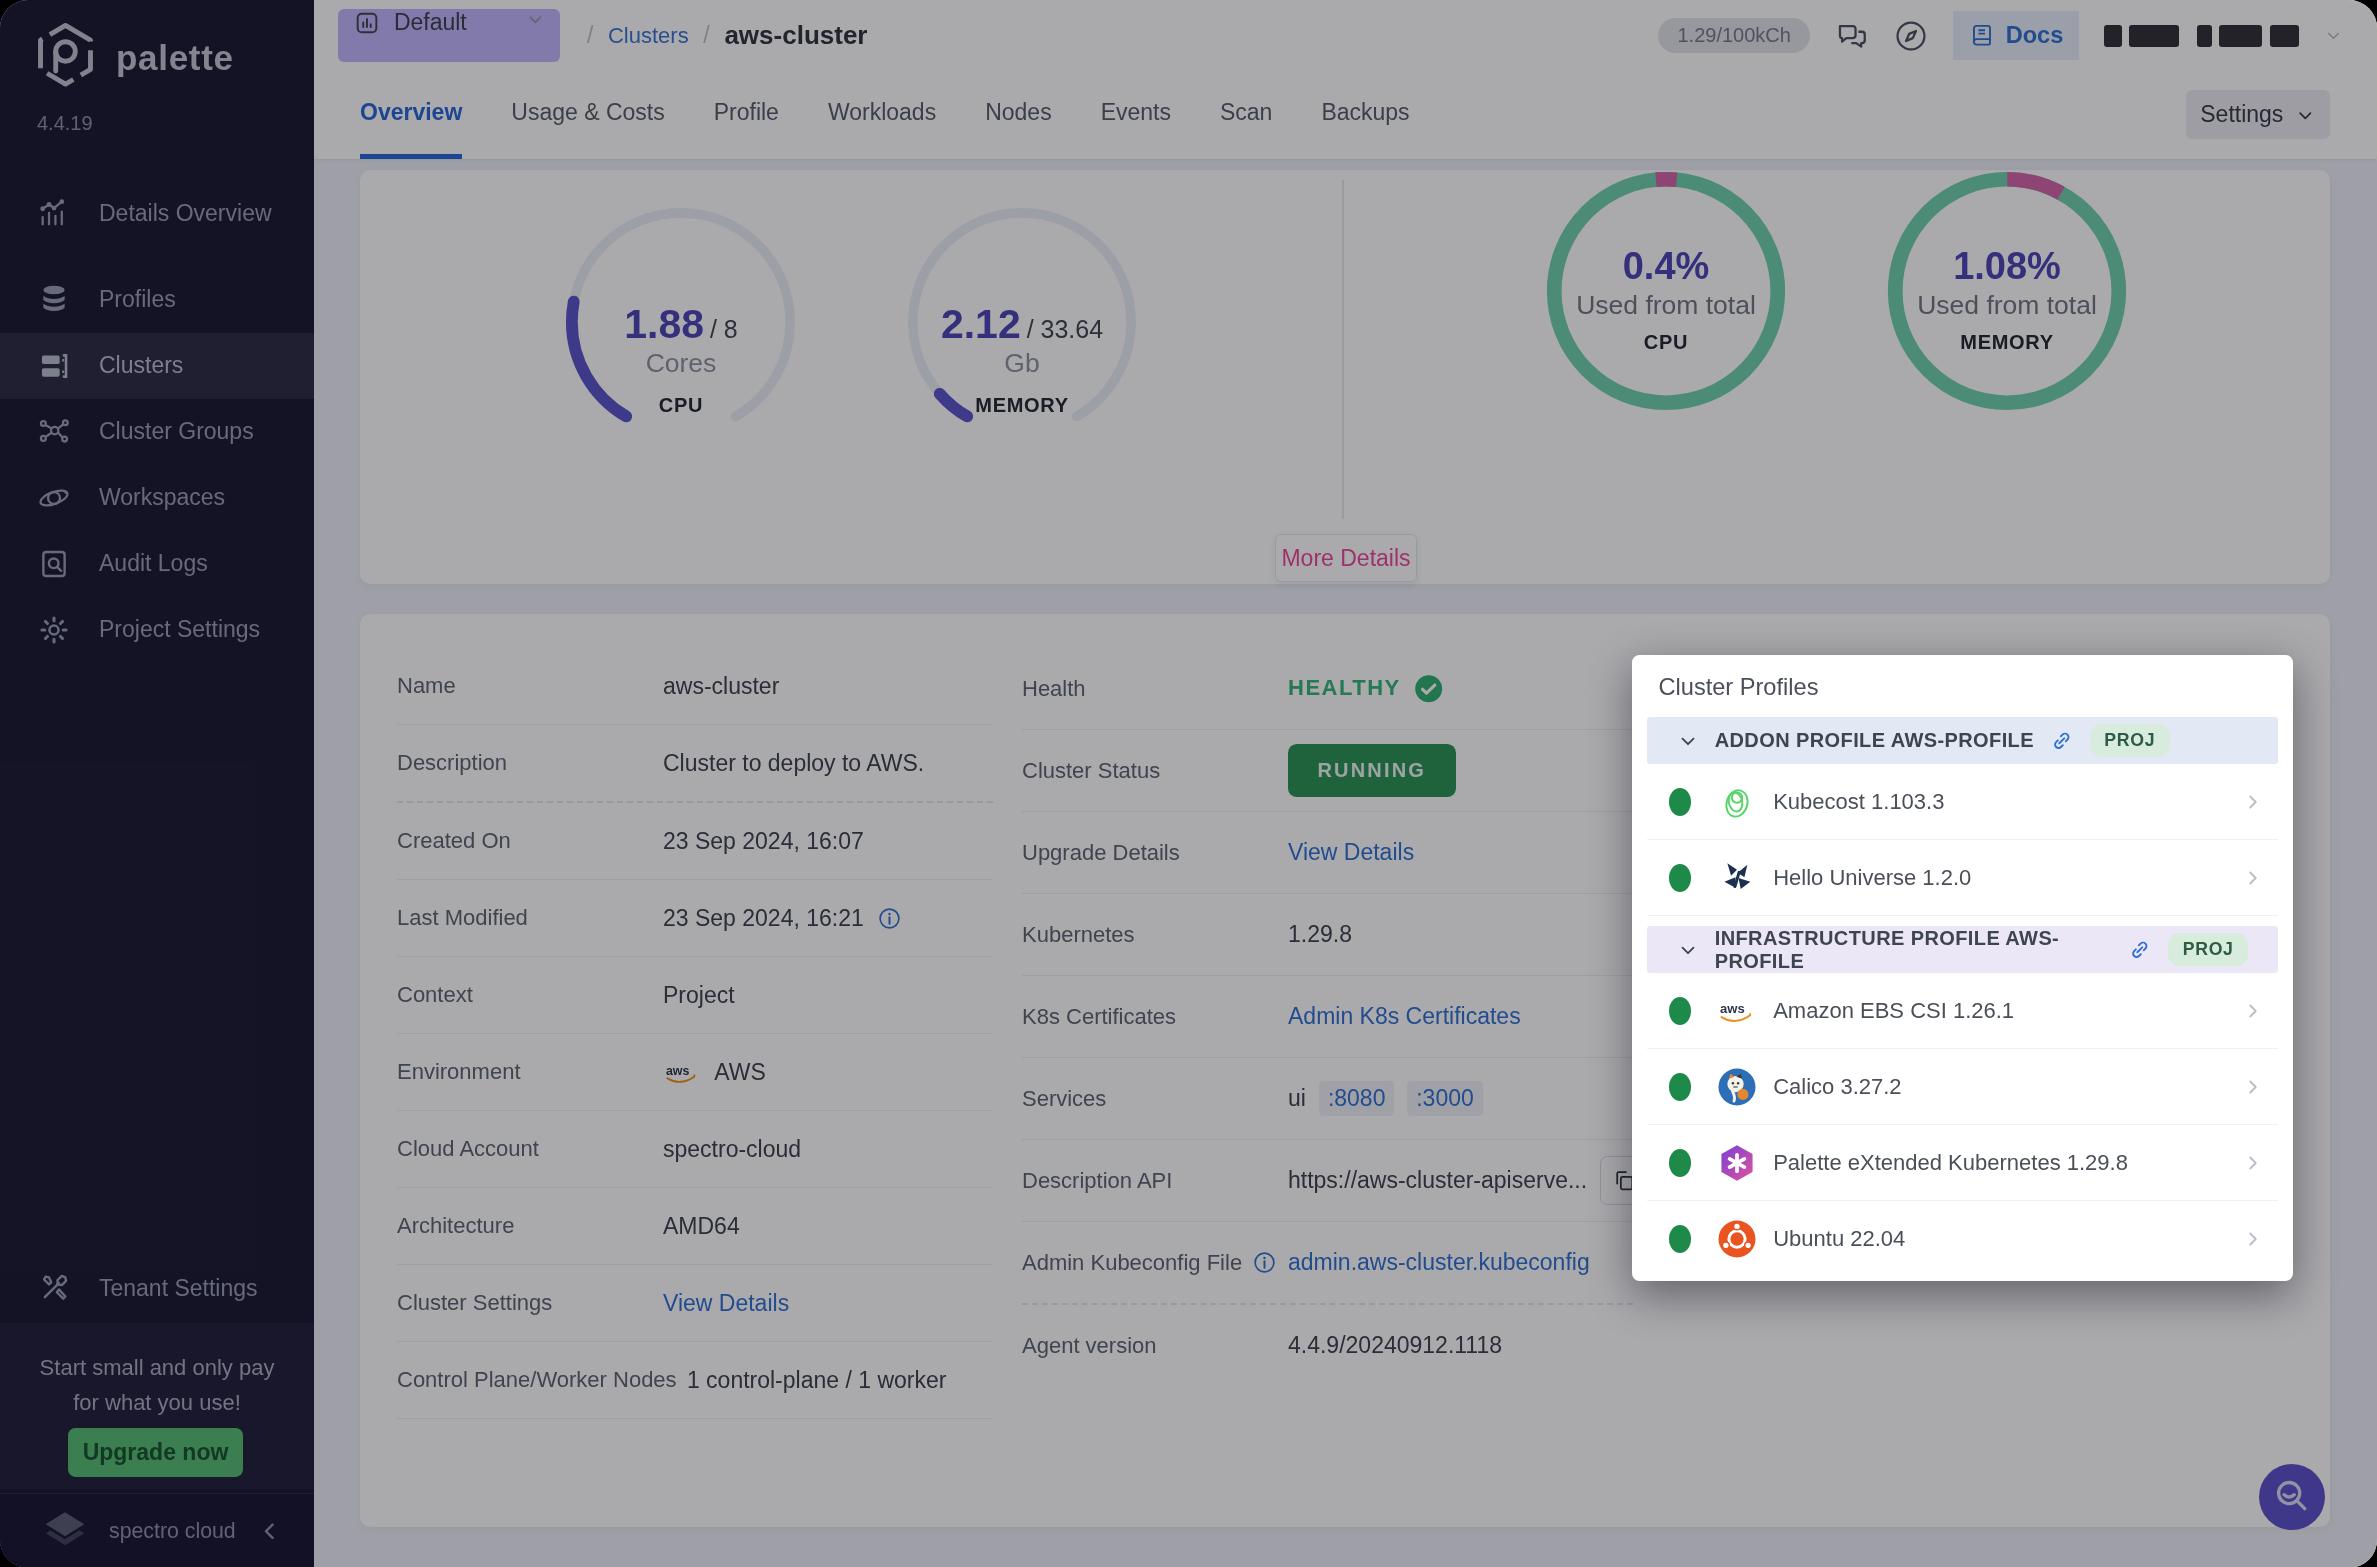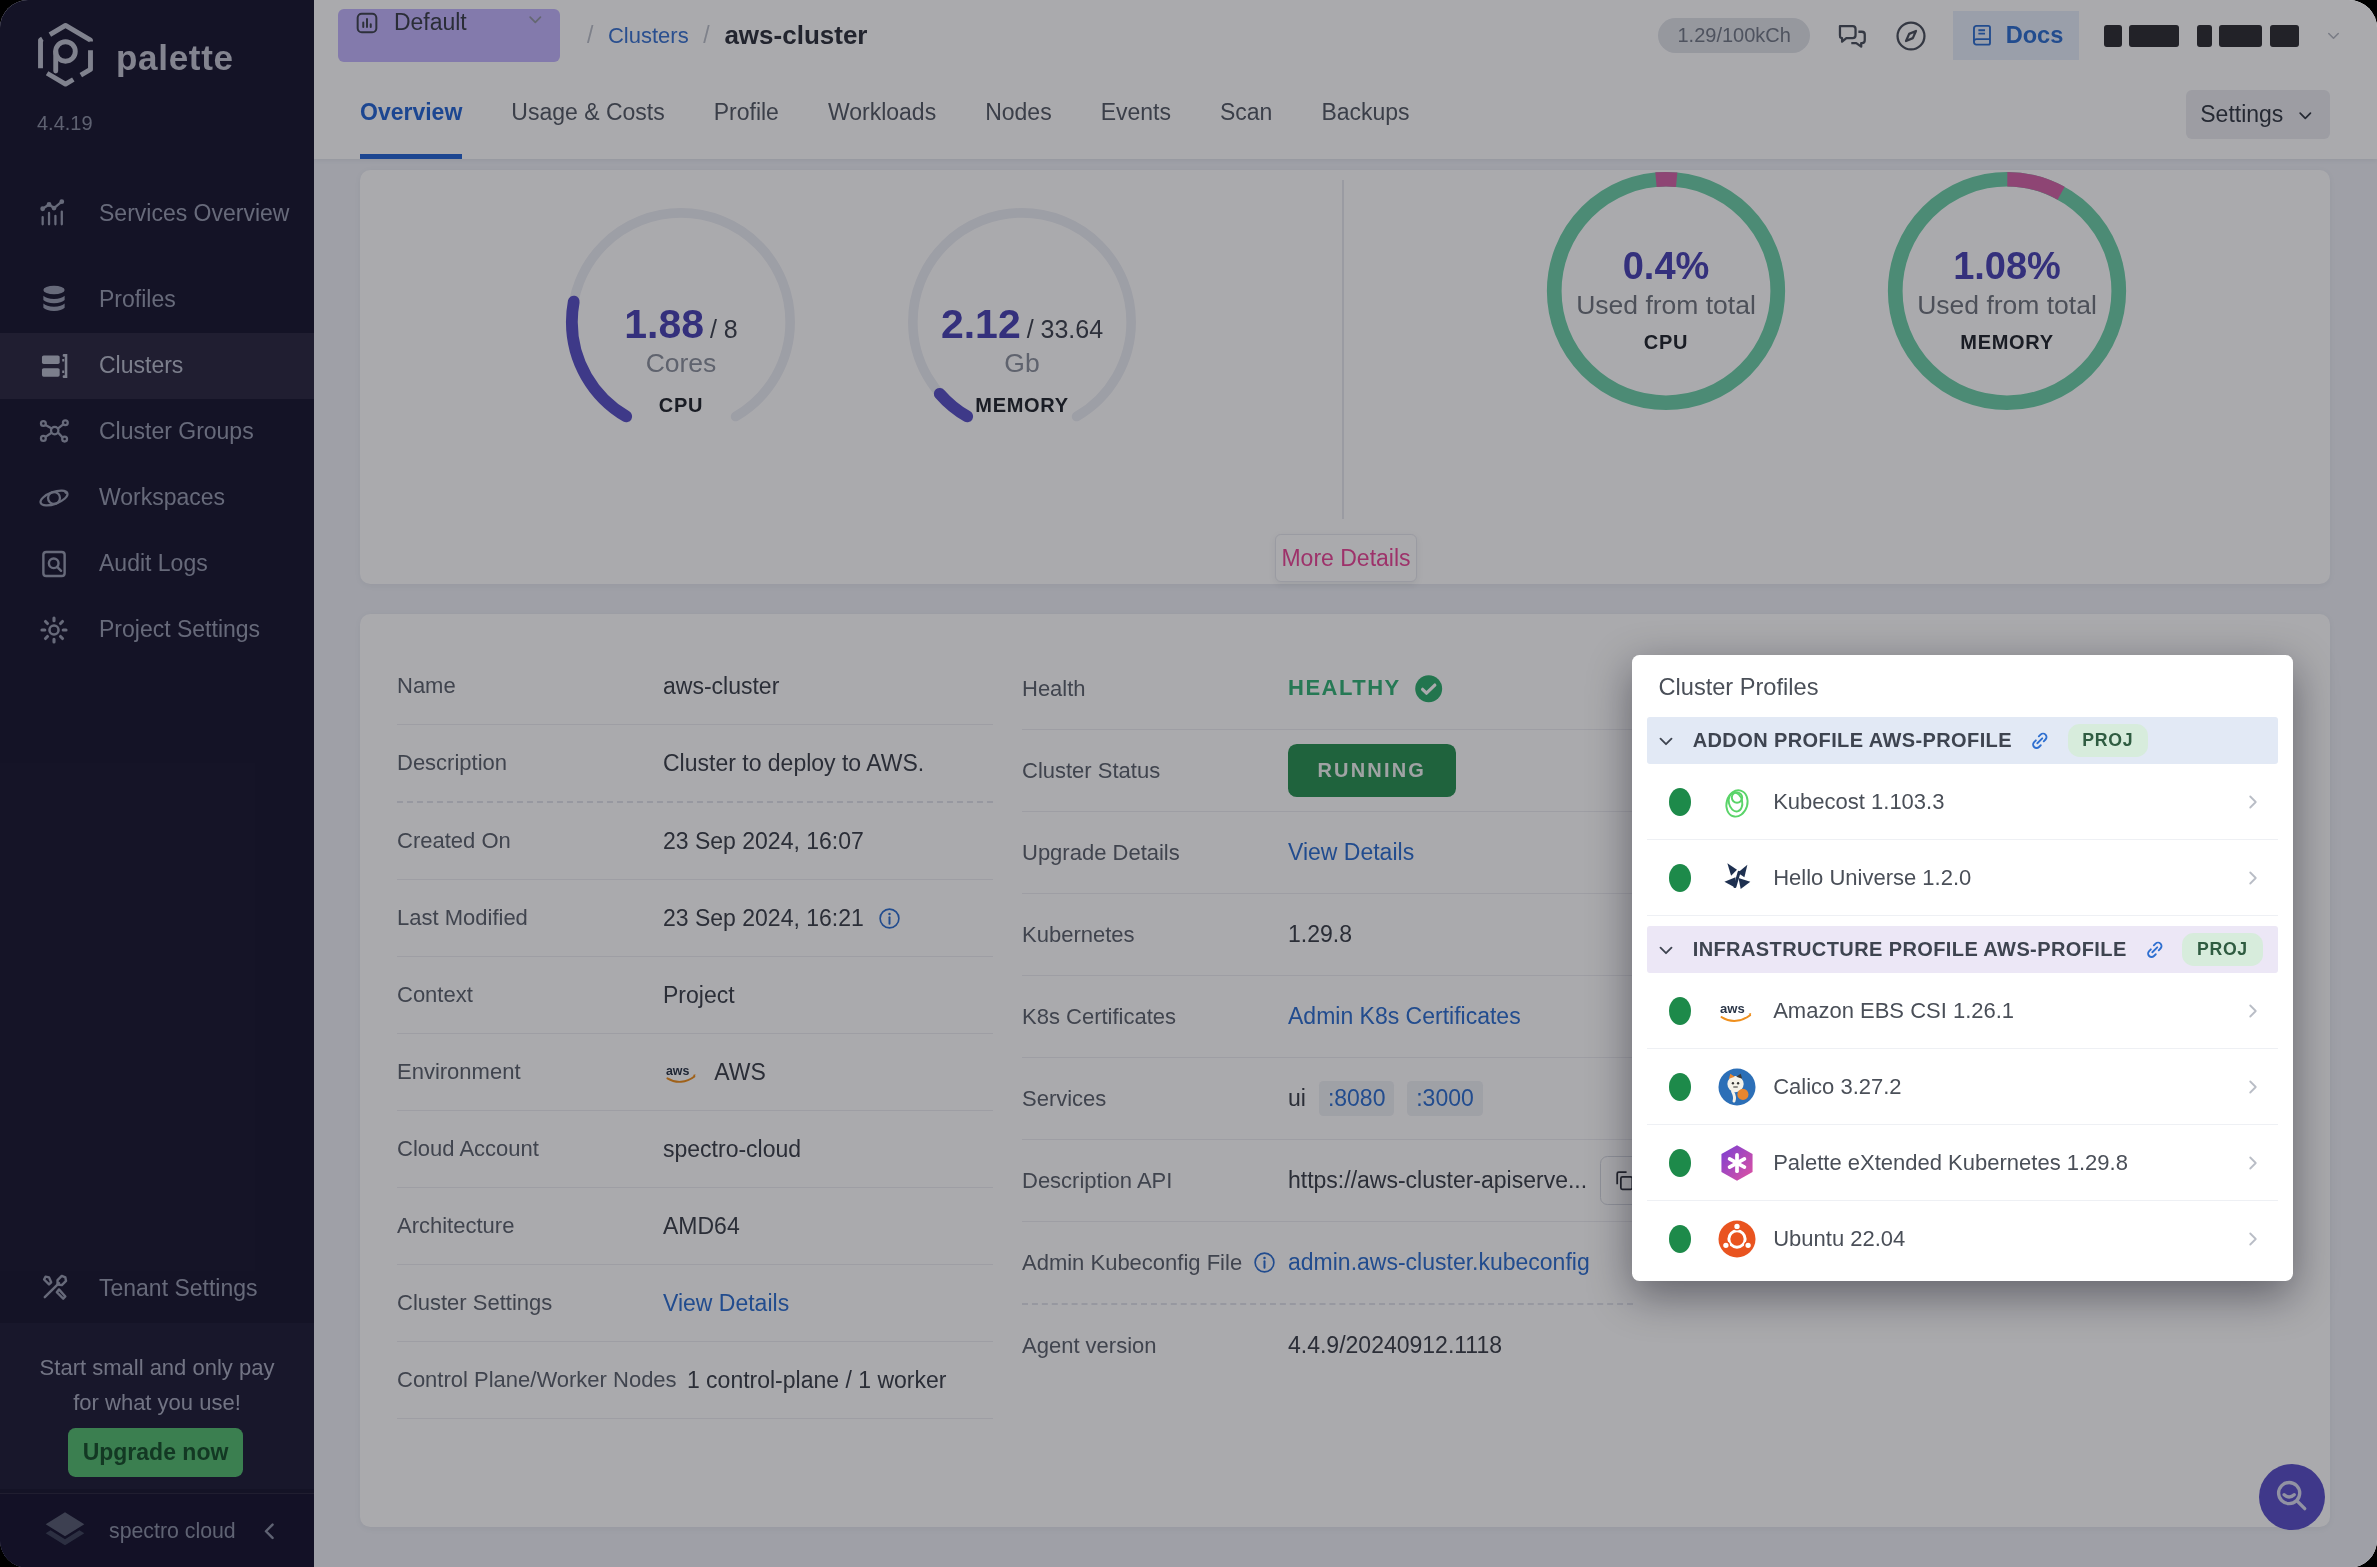--- a/index.html
+++ b/index.html
@@ -107,21 +107,21 @@
   .copy-btn{width:47px;height:47px;border:1.5px solid #d8dbe2;border-radius:7.4px;background:#fff;display:inline-flex;align-items:center;justify-content:center;color:#30343d;cursor:pointer;}
   .copy-btn svg{width:25px;height:25px;}
   .aws-logo{display:inline-flex;width:38px;height:25px;}
   .aws-logo svg{width:38px;height:25px;}
   .api-val{white-space:nowrap;}
 
   
   .dim{position:absolute;inset:0;background:rgba(12,12,20,.35);z-index:40;}
   .popup{position:absolute;left:1632px;top:655px;width:661px;height:626px;background:#fff;border-radius:7.4px;box-shadow:0 13.2px 44px rgba(10,12,24,.45);z-index:60;box-sizing:border-box;padding:13.2px 14.7px;}
   .popup-title{font-size:23.6px;color:#4a4f58;margin:5.9px 0 16px 11.8px;}
-  .sec-head{height:47px;border-radius:2.9px;display:flex;align-items:center;gap:16px;padding:0 8px;cursor:pointer;}
+  .sec-head{height:47px;border-radius:2.9px;display:flex;align-items:center;gap:16px;padding:0 30px;cursor:pointer;}
   .sec-head.blue{background:#e2e9f5;}
   .sec-head.purple{background:#ece7f6;}
   .sec-chev{width:22px;height:22px;color:#3e4450;display:inline-flex;}
   .sec-chev svg{width:22px;height:22px;}
   .sec-name{font-size:20px;font-weight:700;color:#3e4450;letter-spacing:0.4px;}
   .link-ic{width:23.6px;height:23.6px;color:#2e6fd0;display:inline-flex;}
   .link-ic svg{width:23.6px;height:23.6px;}
   .proj-badge{background:#d7ecdc;color:#2f5c41;font-size:17.7px;font-weight:700;border-radius:11.8px;padding:5.9px 14.7px;letter-spacing:0.7px;}
   .prof-item{height:75px;display:flex;align-items:center;border-bottom:1.5px solid #eef0f4;padding:0 14.7px 0 22px;cursor:pointer;background:#fff;}
   .prof-item:last-child{border-bottom:none;}
@@ -157,21 +157,21 @@
           <span class="sicon">
             <svg viewBox="0 0 24 24" fill="none" stroke="currentColor" stroke-width="1.6" stroke-linecap="round" stroke-linejoin="round">
               <path d="M4 20v-5M8.5 20v-8M13 20v-6M17.5 20v-9"></path>
               <path d="M4 9l4.5-3 3.5 2.5L17.5 4"></path>
               <circle cx="4" cy="9" r="0.9"></circle>
               <circle cx="8.5" cy="6" r="0.9"></circle>
               <circle cx="12" cy="8.5" r="0.9"></circle>
               <circle cx="17.5" cy="4" r="0.9"></circle>
             </svg>
           </span>
-          <span>Services Overview</span>
+          <span>Details Overview</span>
         </div>
         <div class="side-item">
           <span class="sicon">
             <svg viewBox="0 0 24 24" fill="currentColor">
               <ellipse cx="12" cy="5" rx="7.5" ry="3"></ellipse>
               <path d="M4.5 9c1.2 1.4 4 2.3 7.5 2.3s6.3-.9 7.5-2.3v3c-1.2 1.4-4 2.3-7.5 2.3S5.7 13.4 4.5 12z"></path>
               <path d="M4.5 14.5c1.2 1.4 4 2.3 7.5 2.3s6.3-.9 7.5-2.3v3c-1.2 1.4-4 2.3-7.5 2.3s-6.3-.9-7.5-2.3z"></path>
             </svg>
           </span>
           <span>Profiles</span>

